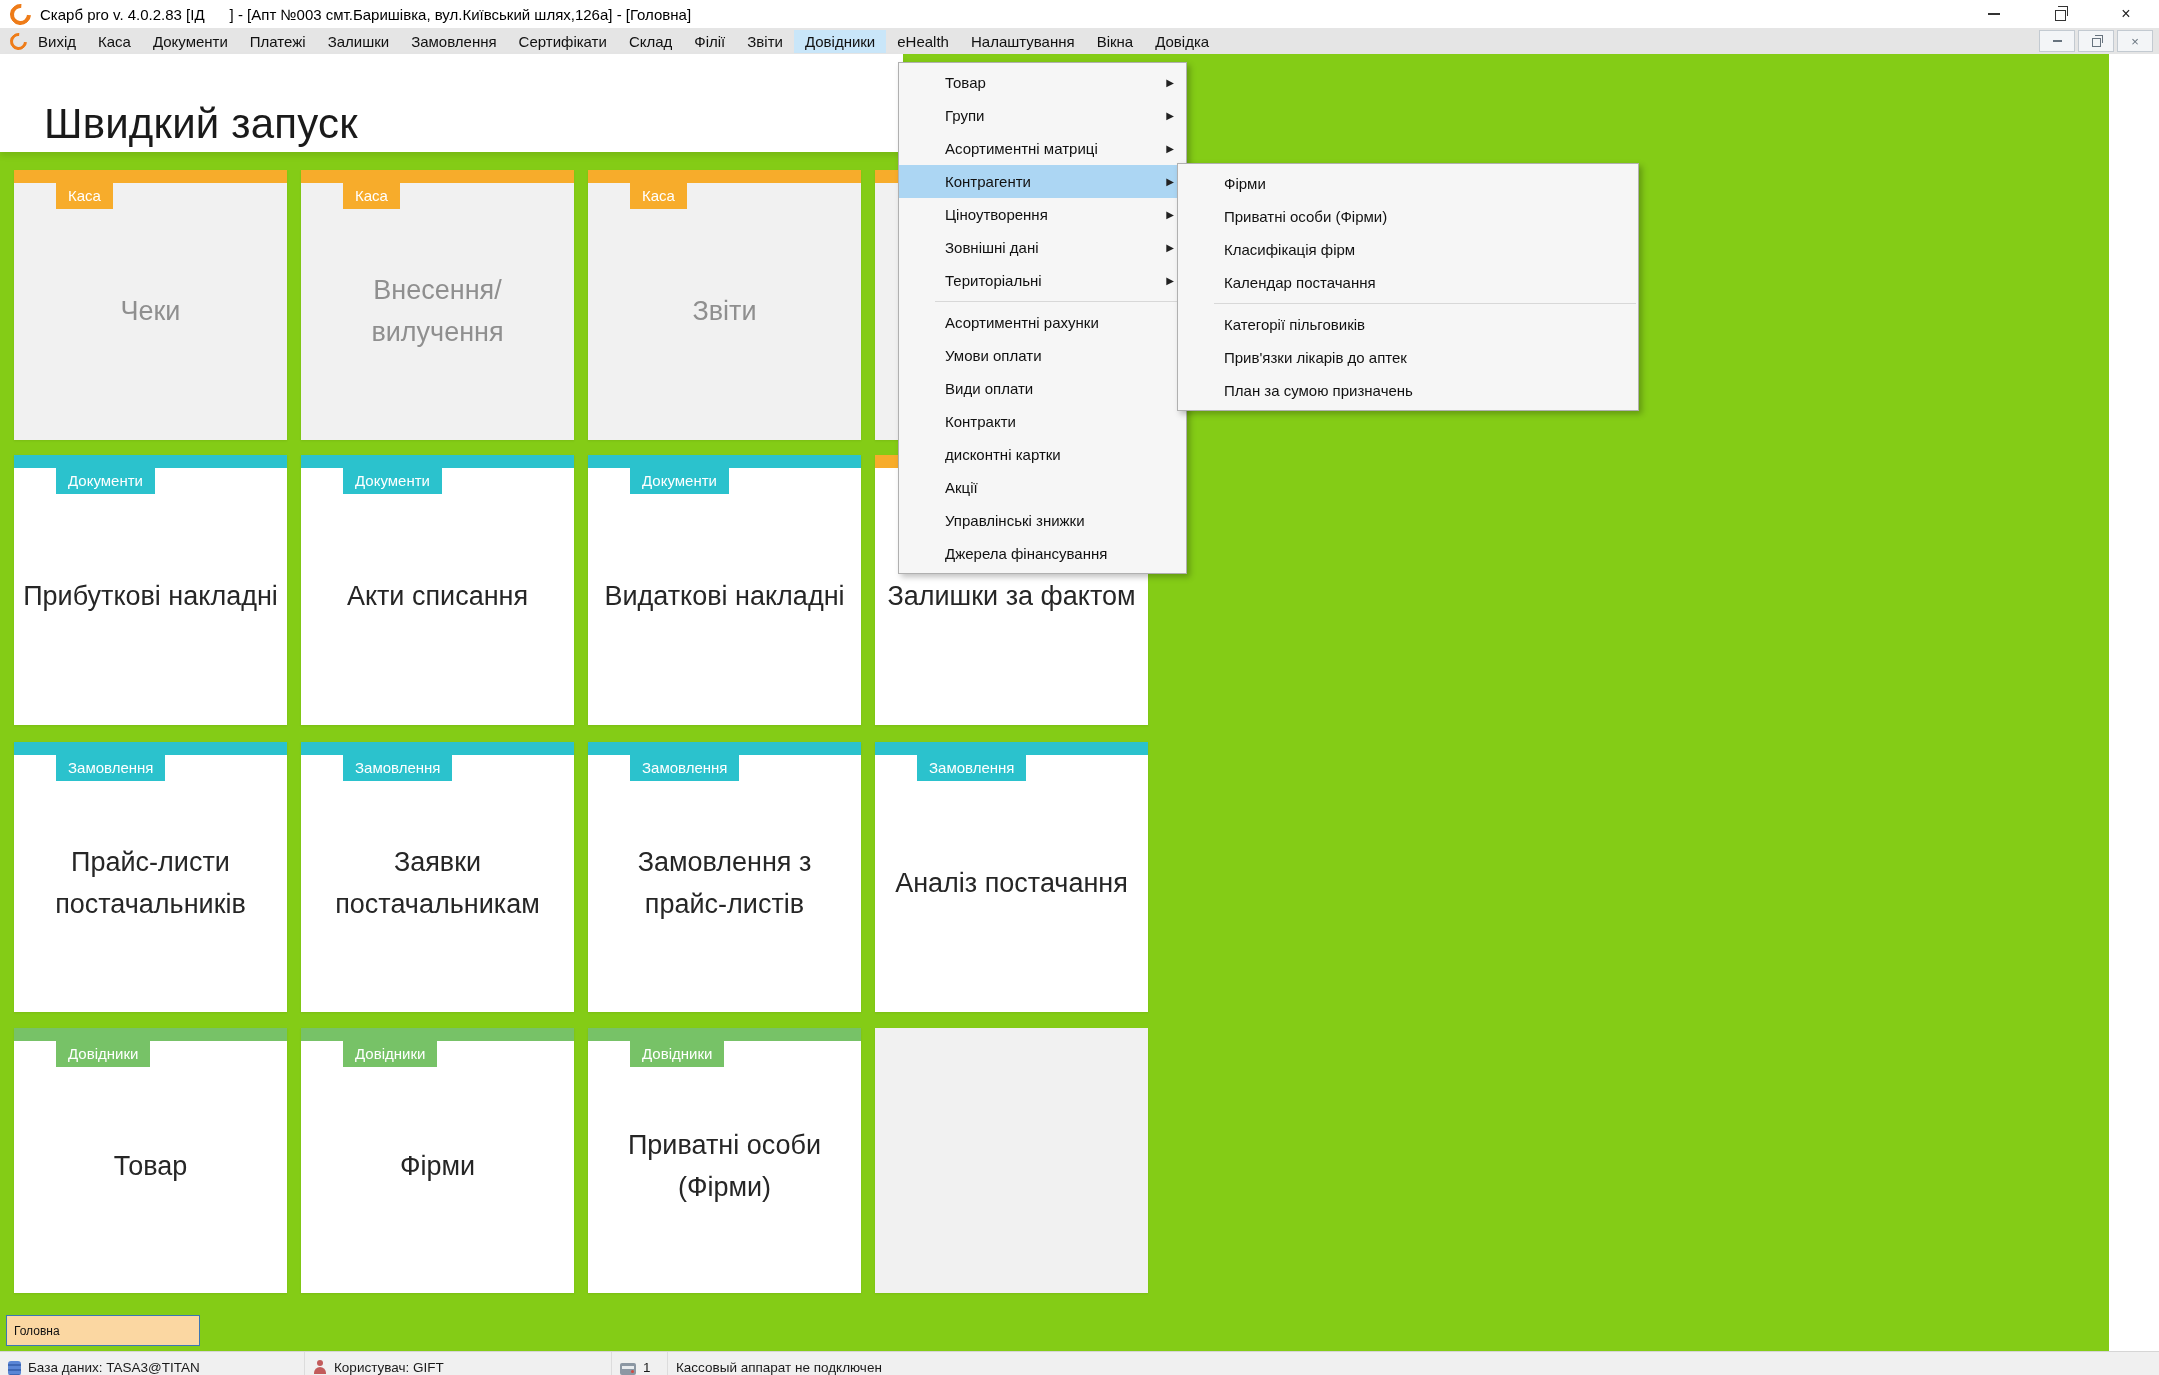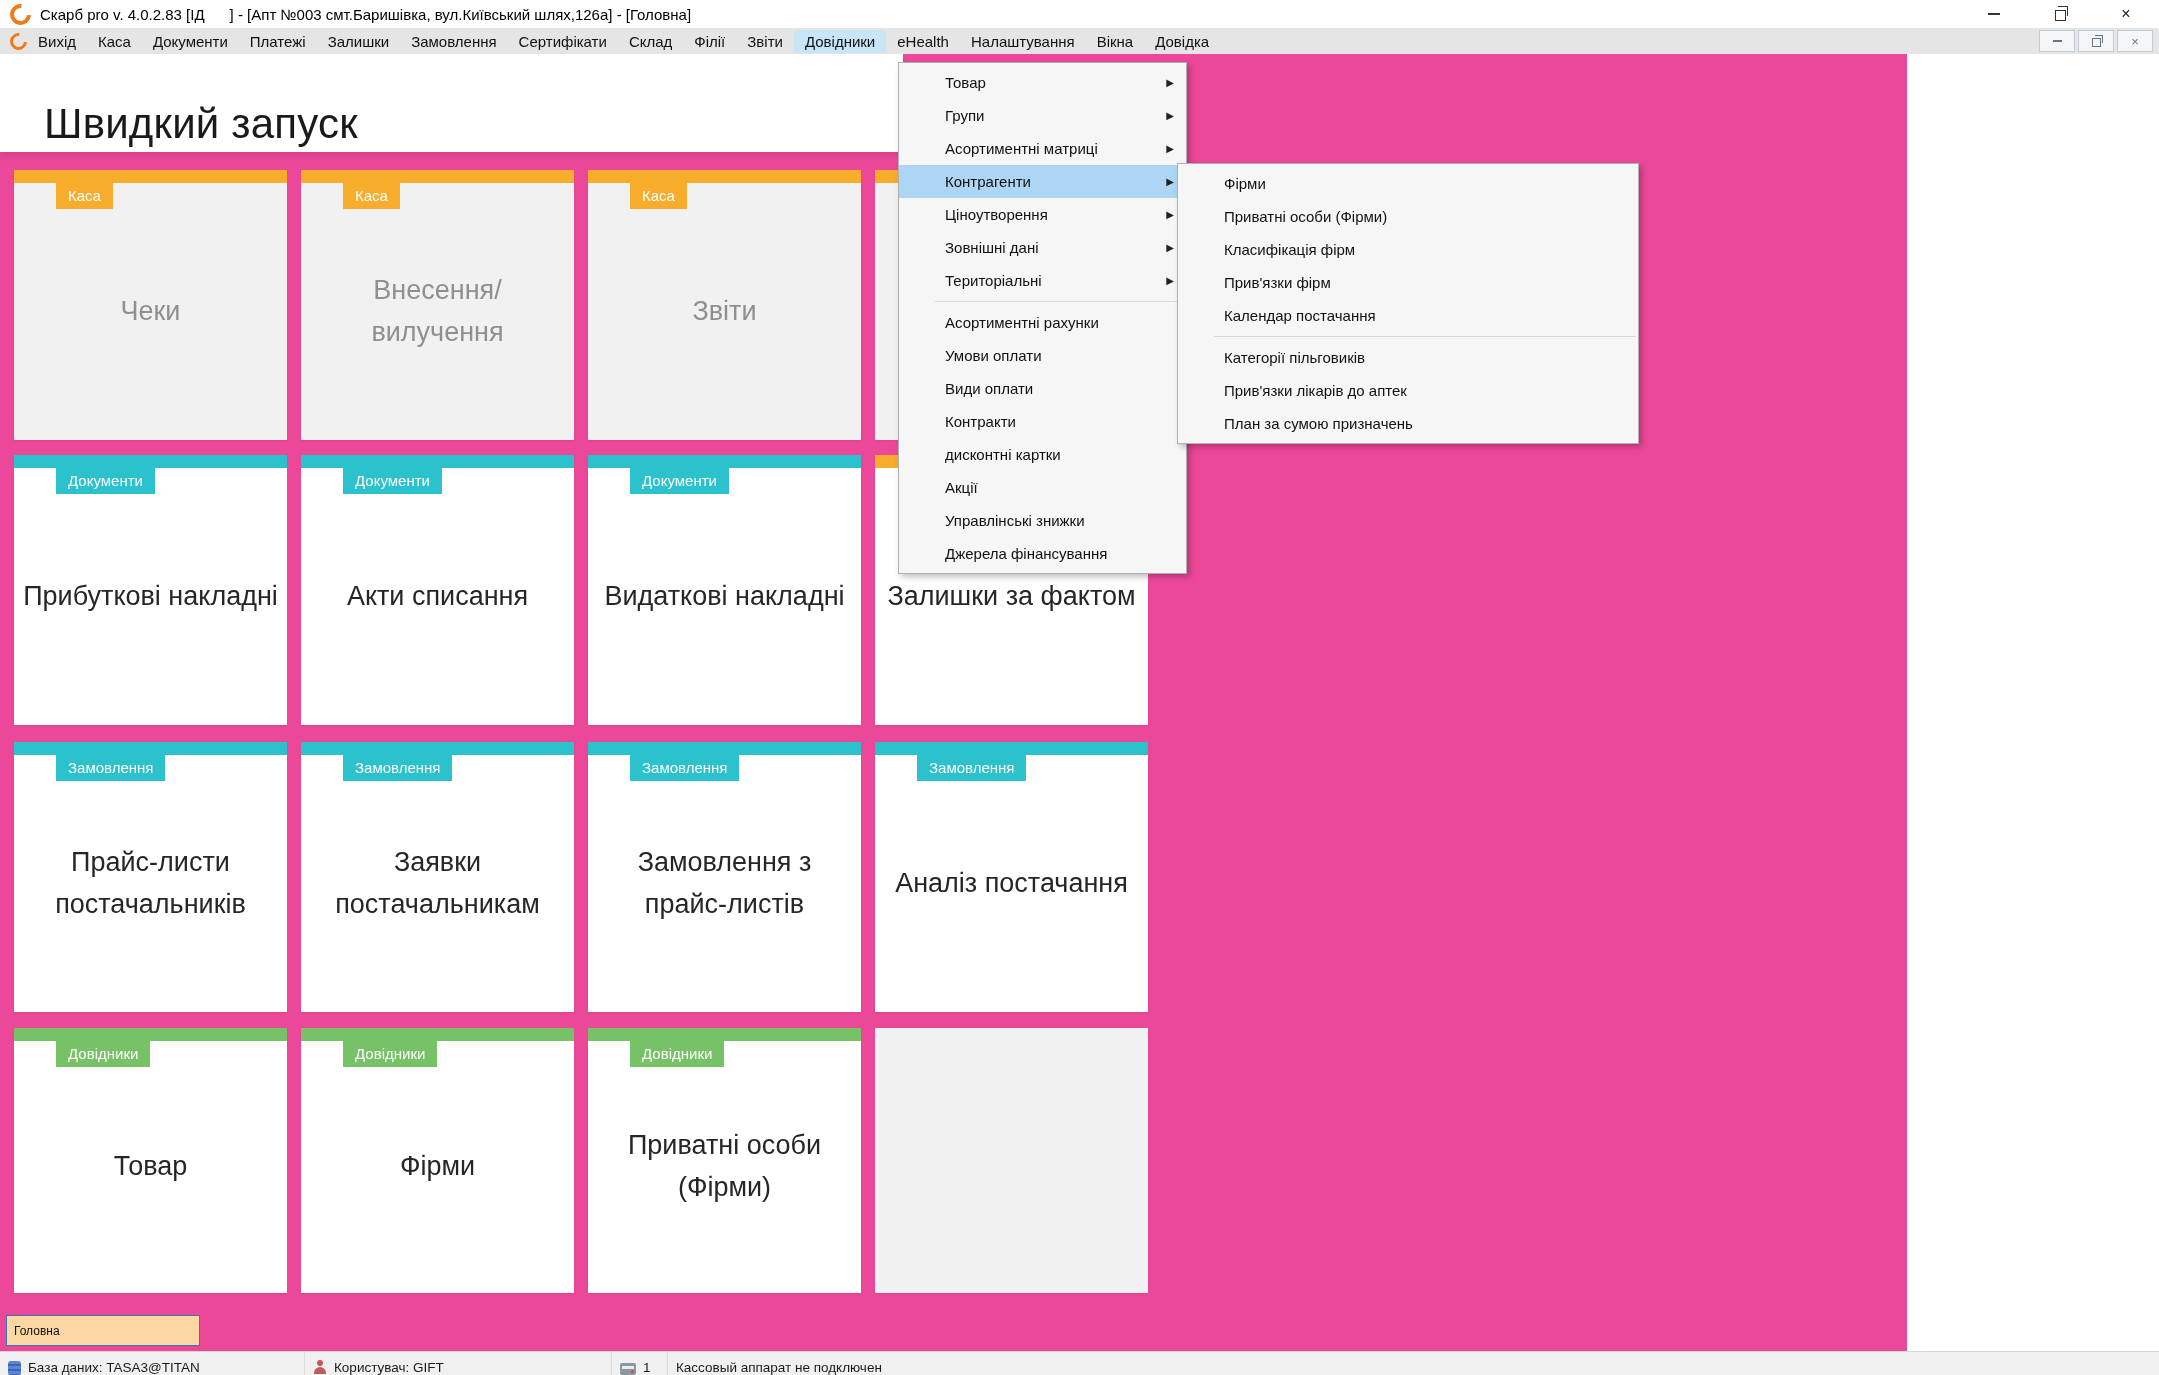--- a/index.html
+++ b/index.html
@@ -21,21 +21,21 @@
   .menubar{position:absolute;top:28px;left:0;right:0;height:26px;background:#e5e5e5;display:flex;align-items:center;font-size:15px;}
   .menubar .app-logo{width:11px;height:11px;border-width:3.5px;}
   .menu-item{padding:3px 11px;cursor:default;}
   .menu-item.active{background:#C9E6F9;}
   .mdi-controls{margin-left:auto;margin-right:6px;display:flex;gap:3px;}
   .mdi-btn{width:34px;height:20px;border:1px solid #C3CAD1;background:#F3F5F7;color:#67737E;display:flex;align-items:center;justify-content:center;font-size:13px;}
   .mdi-min{width:9px;height:2px;background:#67737E;}
   .mdi-restore{position:relative;width:7px;height:7px;border:1.5px solid #67737E;margin-top:2px;}
   .mdi-restore::before{content:"";position:absolute;top:-4px;left:2px;width:7px;height:7px;border:1.5px solid #67737E;border-bottom:none;border-left:none;}
   
-  .main{position:absolute;top:54px;left:0;width:1907px;height:1298px;background:#ec4899;}
+  .main{position:absolute;top:54px;left:0;width:2109px;height:1298px;background:#84cc16;}
   .header-band{position:absolute;top:0;left:0;width:903px;height:98px;background:#fff;box-shadow:0 4px 6px rgba(0,0,0,0.10);display:flex;align-items:flex-end;padding:0 0 4px 44px;box-sizing:border-box;z-index:2;}
   .page-title{font-size:42px;color:#1a1a1a;letter-spacing:0.2px;}
   
   .tile{position:absolute;width:273px;height:270px;background:#fff;box-shadow:0 1px 2px rgba(0,0,0,0.08);z-index:1;cursor:pointer;}
   .tile.body-gray{background:#F1F1F1;}
   .tile .topbar{position:absolute;top:0;left:0;right:0;height:13px;}
   .tile-orange .topbar{background:var(--accent_orange,#F7AC2B);}
   .tile-cyan .topbar{background:var(--accent_cyan,#2BC2CD);}
   .tile-green .topbar{background:var(--accent_green,#77C267);}
   .tile .badge{position:absolute;top:13px;left:42px;height:26px;line-height:26px;padding:0 12px;color:#fff;font-size:15px;}
@@ -224,21 +224,20 @@
     <div class="pop-item">дисконтні картки</div>
     <div class="pop-item">Акції</div>
     <div class="pop-item">Управлінські знижки</div>
     <div class="pop-item">Джерела фінансування</div>
   </div>
 
   <div class="popup submenu">
     <div class="pop-item">Фірми</div>
     <div class="pop-item">Приватні особи (Фірми)</div>
     <div class="pop-item">Класифікація фірм</div>
-    <div class="pop-item">Прив'язки фірм</div>
     <div class="pop-item">Календар постачання</div>
     <div class="pop-sep"></div>
     <div class="pop-item">Категорії пільговиків</div>
     <div class="pop-item">Прив'язки лікарів до аптек</div>
     <div class="pop-item">План за сумою призначень</div>
   </div>
 
   <div class="home-tab">
     <span>Головна</span>
   </div>

